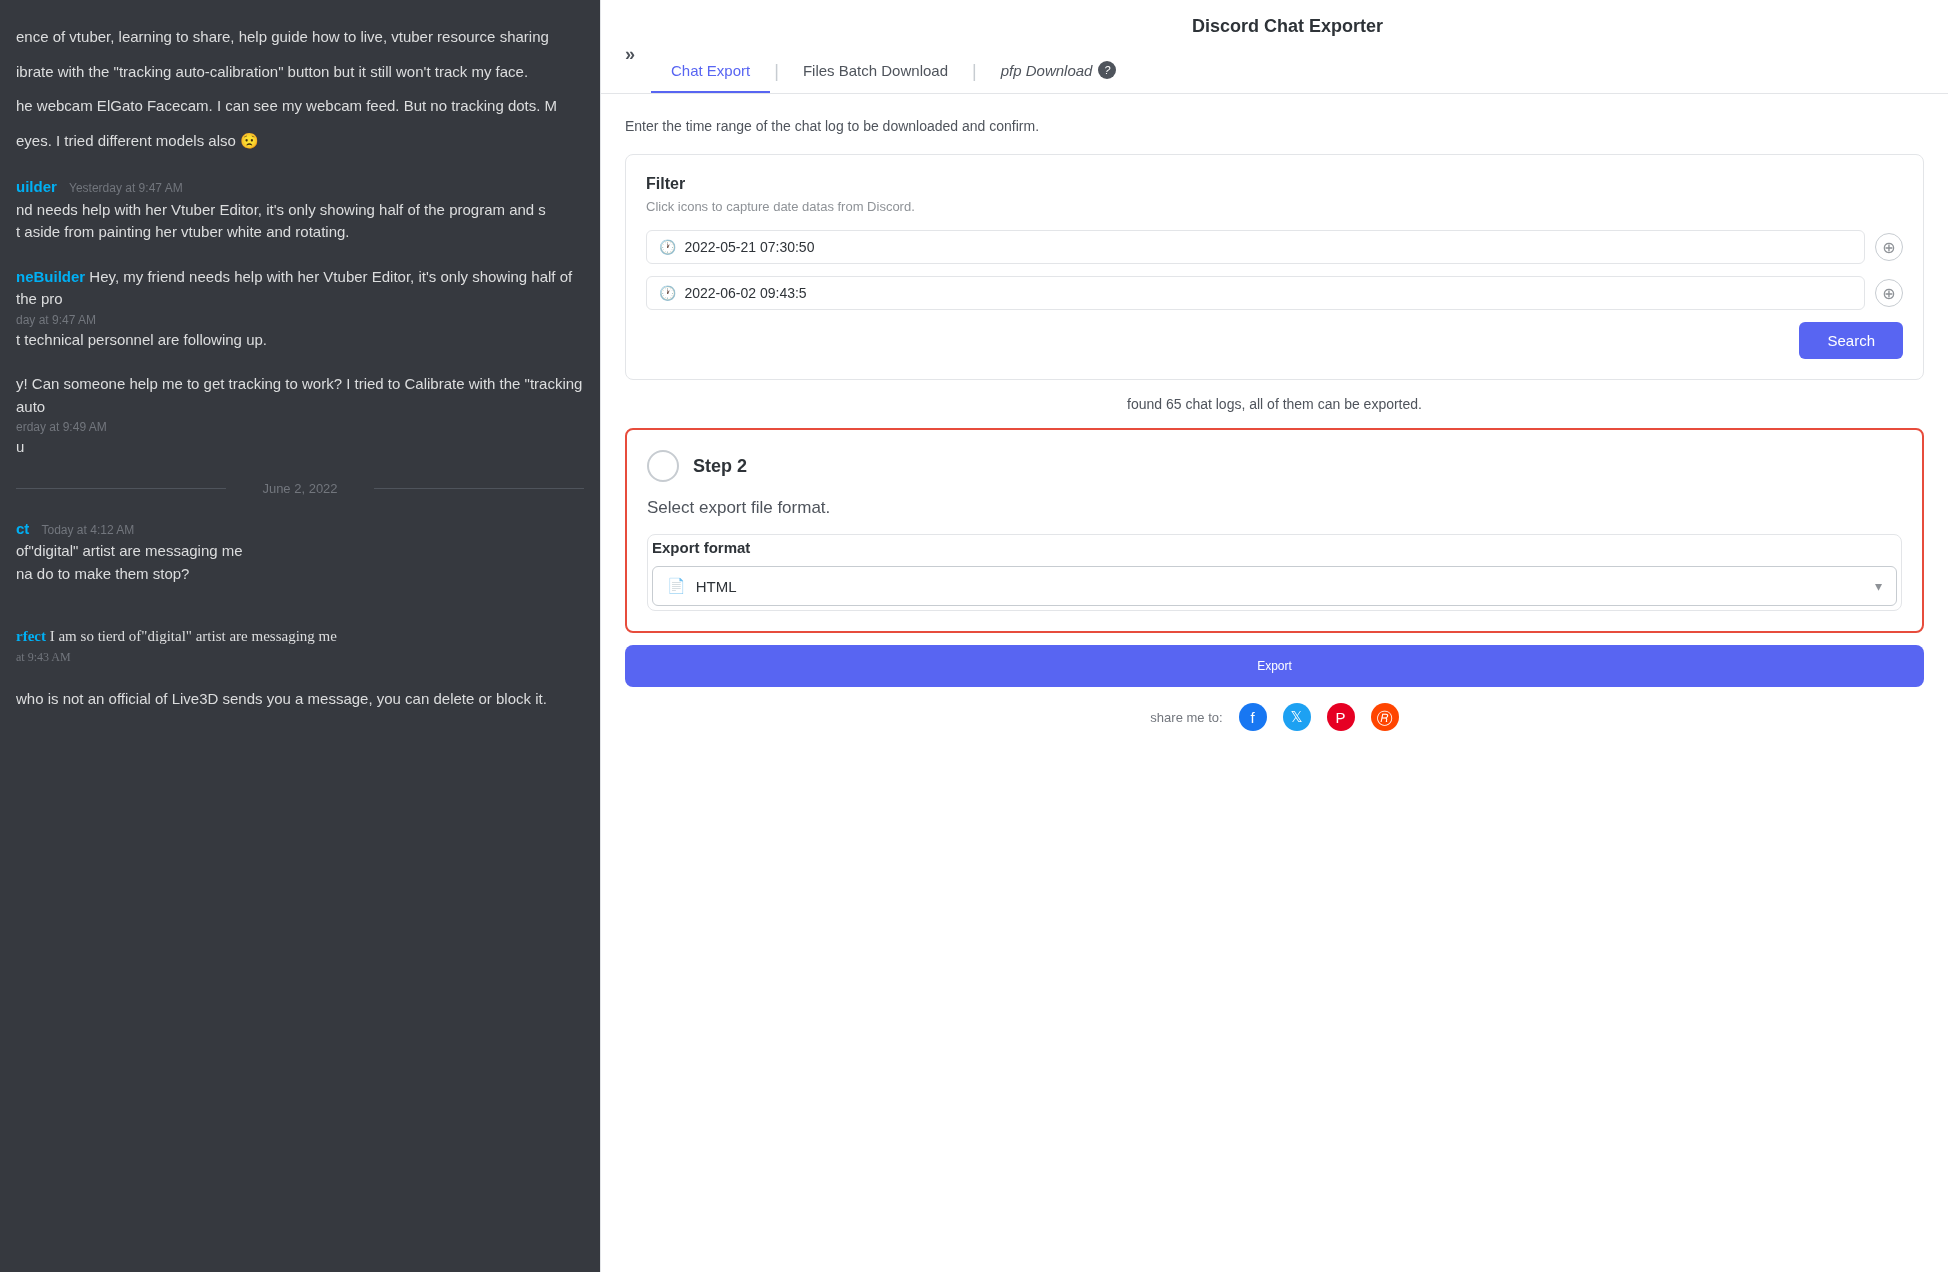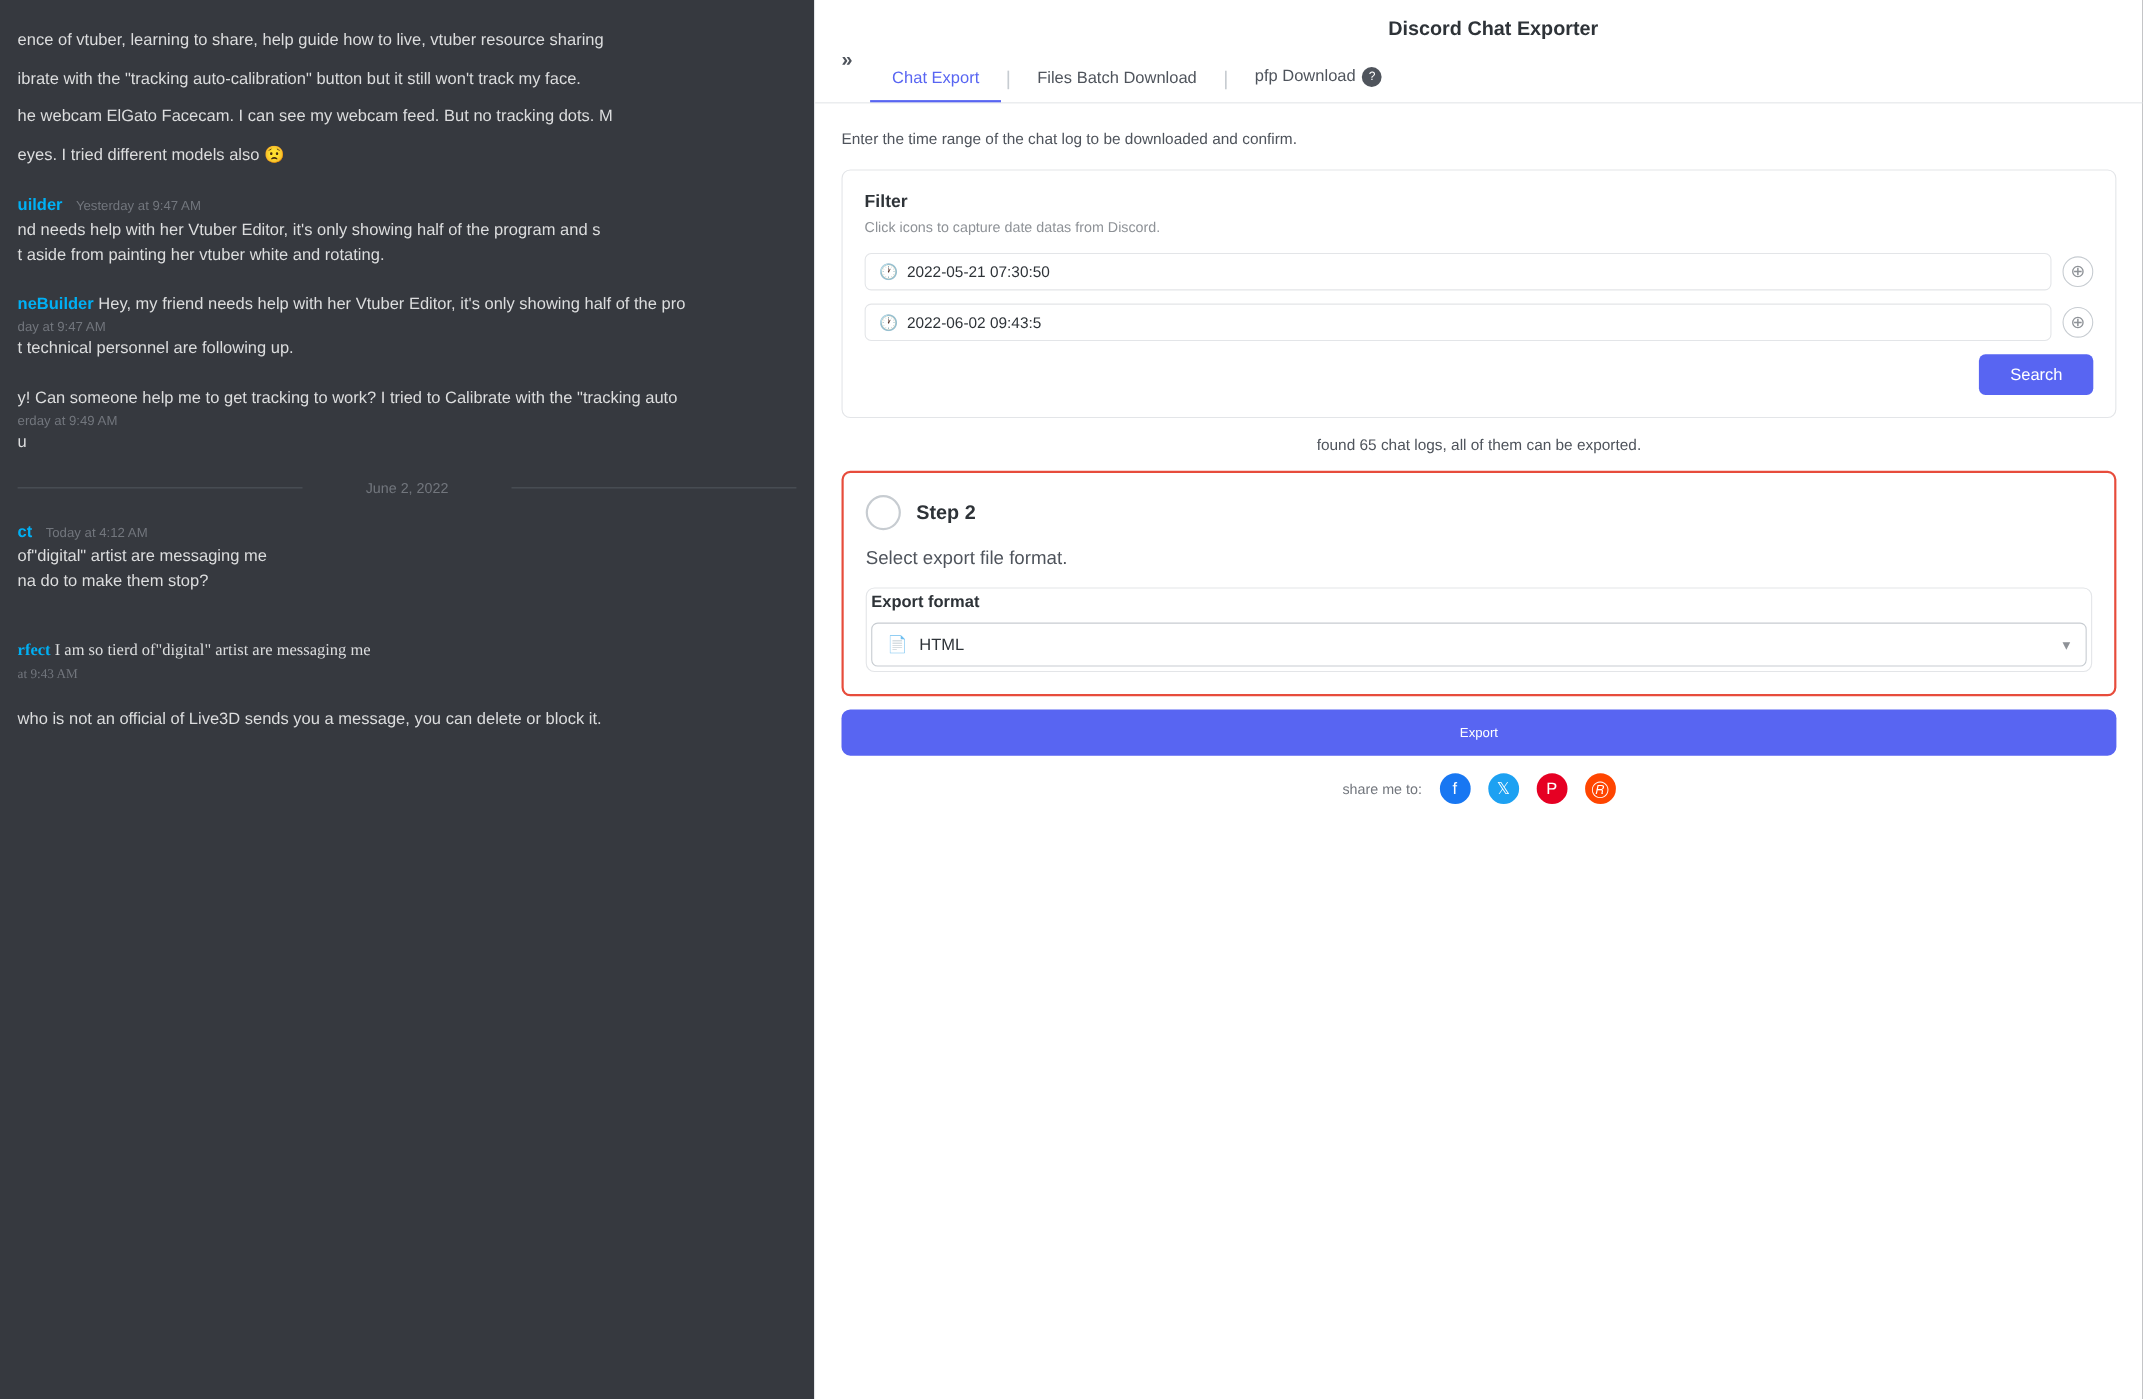--- a/index.html
+++ b/index.html
@@ -7,21 +7,21 @@
       font-family: -apple-system, BlinkMacSystemFont, 'Segoe UI', sans-serif;
       width: 1948px;
       height: 1272px;
       display: flex;
       overflow: hidden;
       background: #36393f;
     }
 
     
     .chat-panel {
-      width: 740px;
+      width: 600px;
       height: 1272px;
       background: #36393f;
       color: #dcddde;
       overflow: hidden;
       padding: 20px 0 20px 0;
       flex-shrink: 0;
     }
 
     .chat-message {
       padding: 6px 16px;
@@ -124,21 +124,23 @@
     }
 
     .tab-divider {
       color: #c7ccd1;
       padding: 0 4px;
       font-size: 18px;
     }
 
     .tab-with-help {
       display: flex;
+      align-items: center;
       gap: 6px;
+      font-style: italic;
     }
 
     .help-icon {
       width: 18px;
       height: 18px;
       border-radius: 50%;
       background: #4f545c;
       color: white;
       font-size: 11px;
       display: flex;

